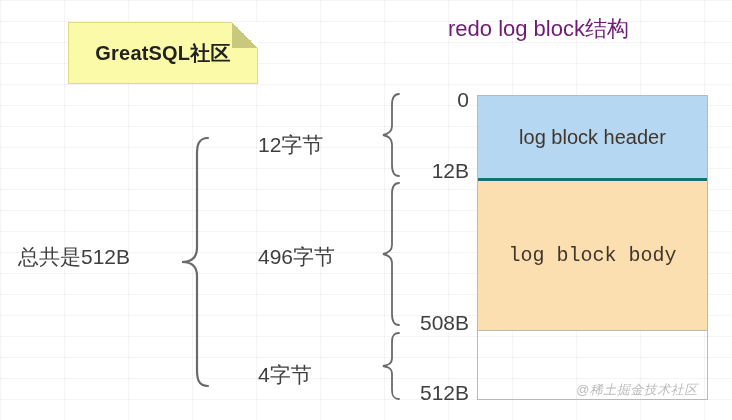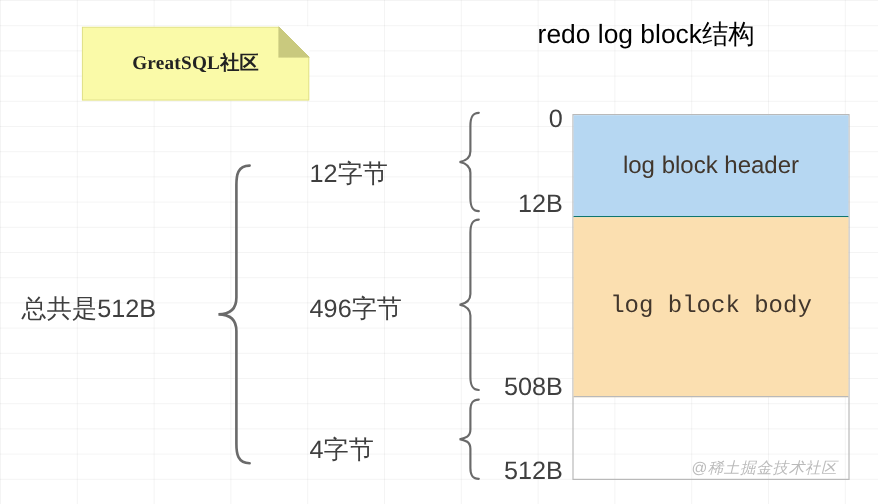--- a/index.html
+++ b/index.html
@@ -51,34 +51,33 @@
     height: 26px;
     background: linear-gradient(225deg, #ffffff 0 50%, #c9c97e 50% 100%);
   }
   #sticky-note .note-label {
     position: absolute;
     left: 0;
     right: 0;
     top: 50%;
     transform: translateY(-50%);
     text-align: center;
-    font-size: 16px;
+    font-size: 20px;
     font-weight: bold;
     color: #222222;
     letter-spacing: 0.2px;
-    font-family: Liberation Serif, serif;
   }
 
   
   #diagram-title {
     position: absolute;
     left: 448px;
     top: 14px;
     font-size: 22px;
-    color: #000000;
+    color: #701a75;
     white-space: nowrap;
   }
 
   
   #total-size-label {
     position: absolute;
     left: 18px;
     top: 243px;
     font-size: 21px;
     color: #3f3f3f;
@@ -151,21 +150,21 @@
     justify-content: center;
     box-sizing: border-box;
     font-size: 20px;
     color: #41362c;
     white-space: nowrap;
   }
   #block-header {
     top: 0;
     height: 85px;
     background: #b6d7f2;
-    border-bottom: 1px solid #0f766e;
+    border-bottom: 3px solid #0f766e;
   }
   #block-body {
     top: 85px;
     height: 150px;
     background: #fbdfb0;
     border-bottom: 1px solid #b9b9b9;
     font-family: Liberation Mono, monospace;
   }
   #block-trailer {
     top: 235px;

